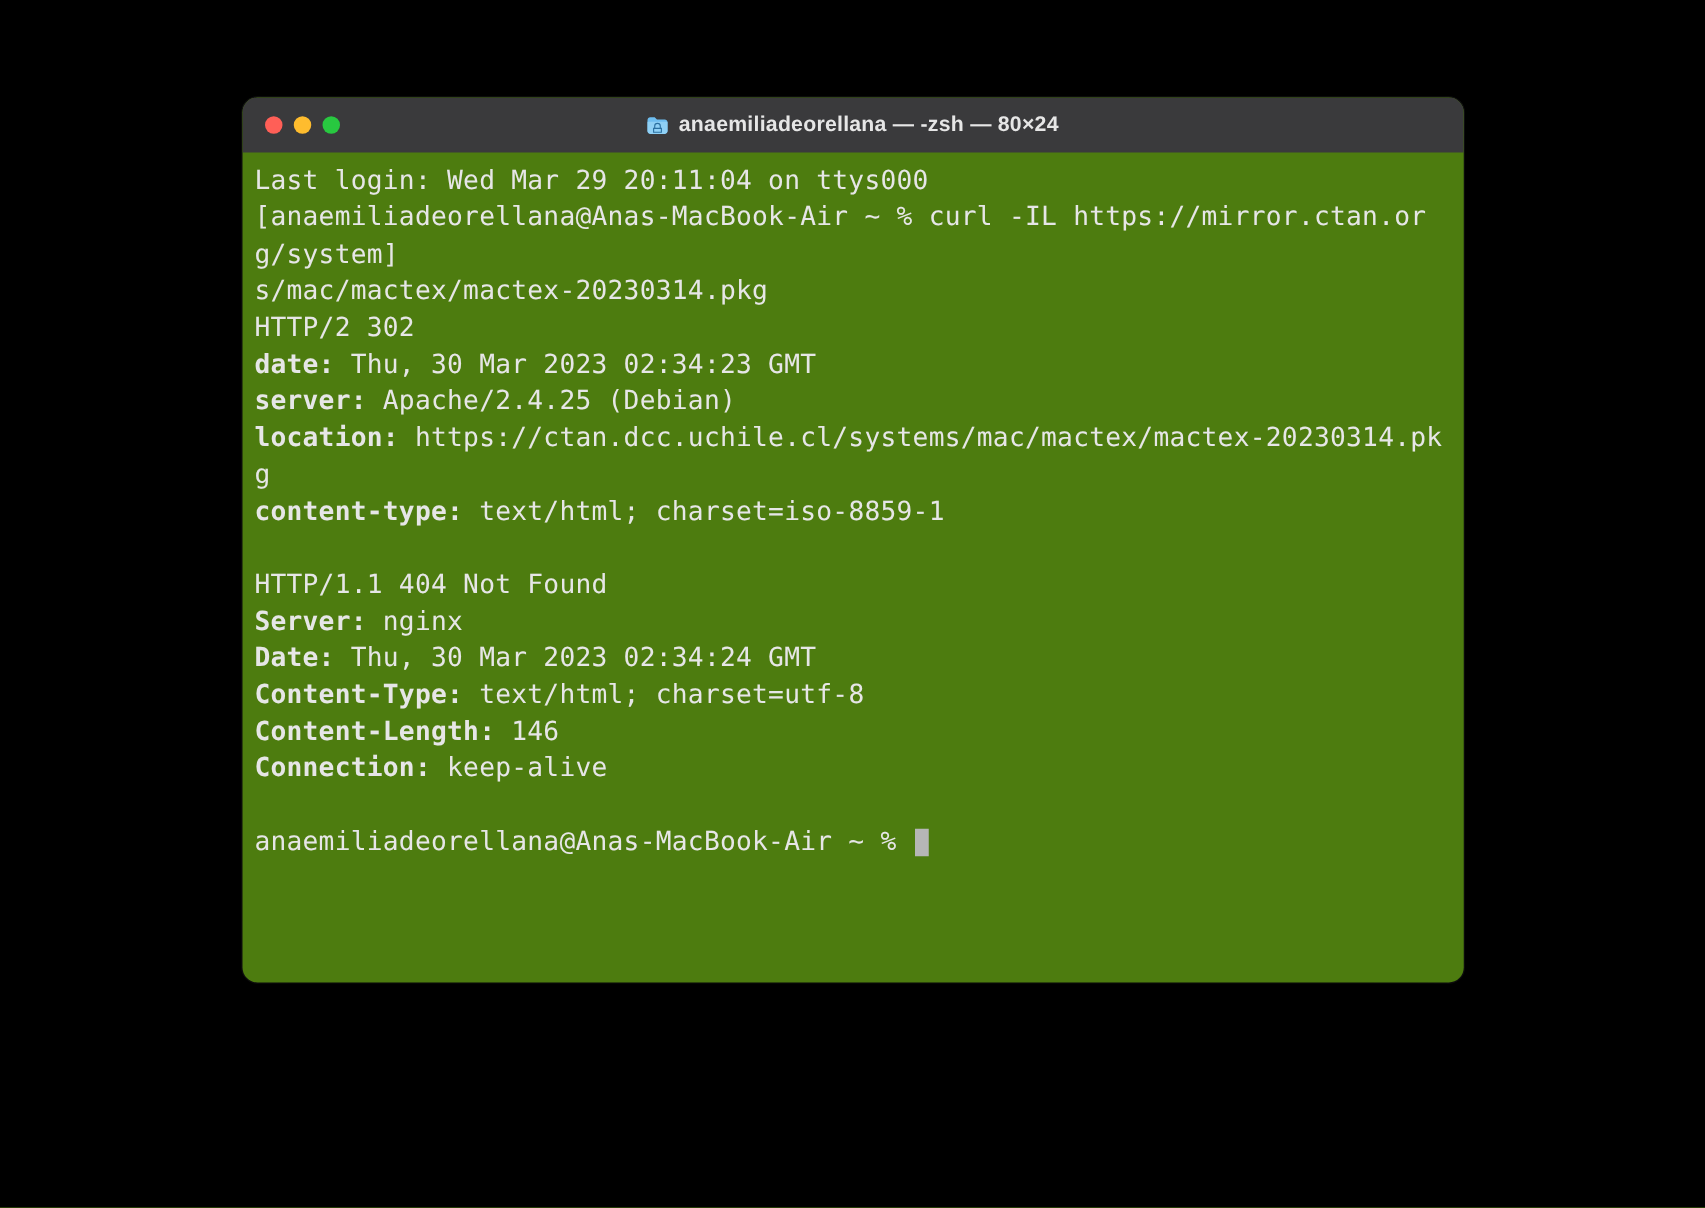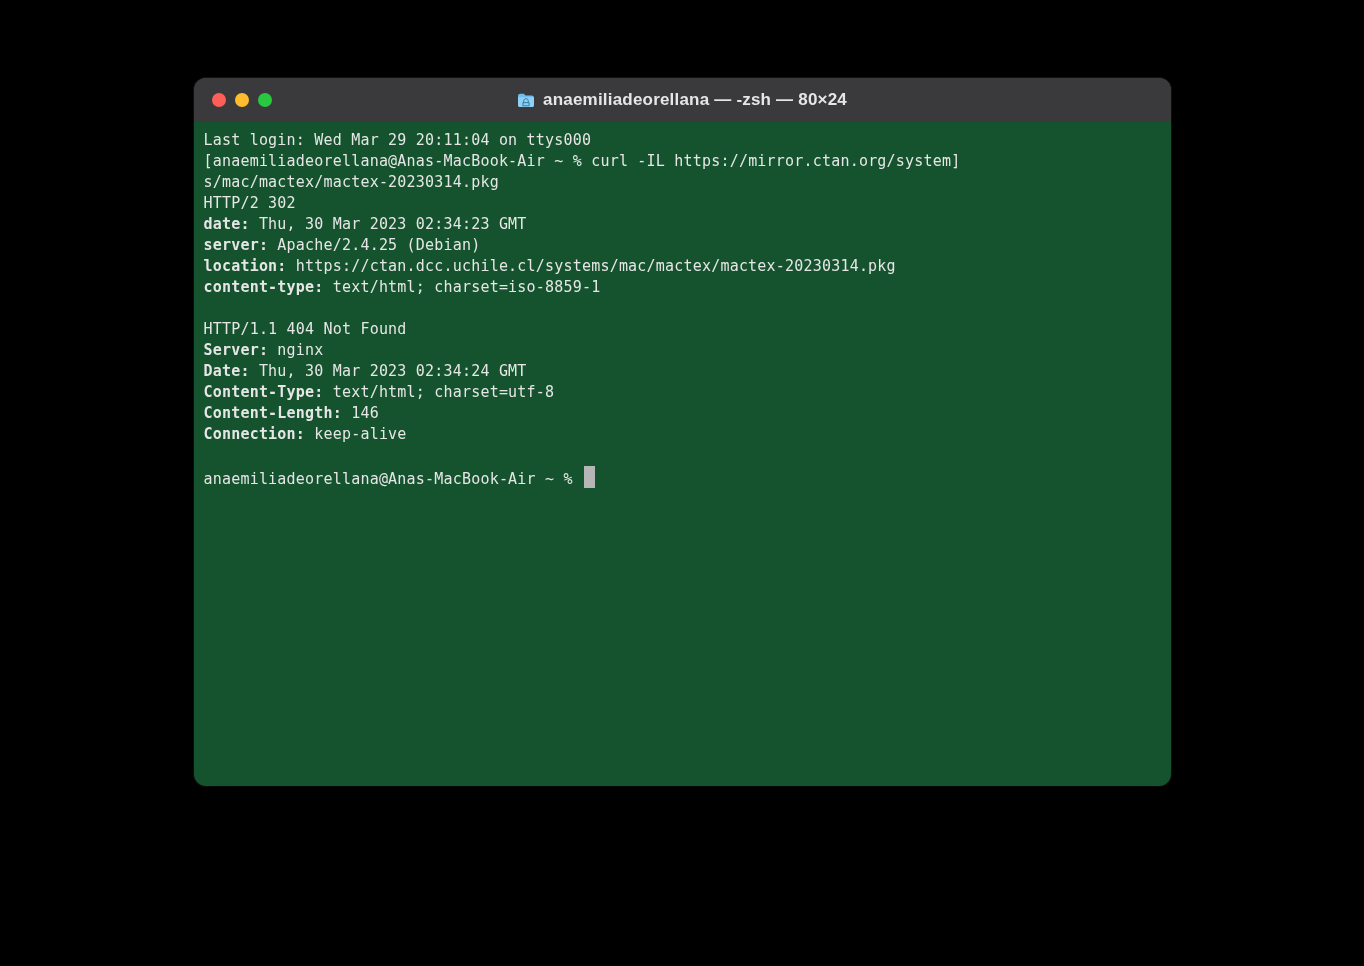--- a/index.html
+++ b/index.html
@@ -9,21 +9,21 @@
       height: 966px;
       font-family: "SF Mono", Menlo, Monaco, Consolas, monospace;
       display: flex;
       align-items: flex-start;
       justify-content: center;
       padding-top: 78px;
     }
     .terminal-window {
       width: 977px;
       height: 708px;
-      background: #14532d;
+      background: #4d7c0f;
       border-radius: 12px;
       overflow: hidden;
       box-shadow: 0 20px 60px rgba(0,0,0,0.8), 0 0 0 1px rgba(255,255,255,0.08);
     }
     .titlebar {
       height: 44px;
       background: #3a3a3c;
       display: flex;
       align-items: center;
       padding: 0 18px;
@@ -58,21 +58,21 @@
       letter-spacing: 0.2px;
     }
     .folder-icon {
       width: 18px;
       height: 16px;
       display: inline-block;
     }
     .terminal-body {
       padding: 8px 10px;
       color: #e6e6e6;
-      font-size: 15px;
+      font-size: 21px;
       line-height: 1.40;
       white-space: pre-wrap;
       word-break: break-all;
       letter-spacing: 0.2px;
     }
     .bold { font-weight: 700; }
     .plain { font-weight: 400; }
     .cursor {
       display: inline-block;
       width: 11px;

